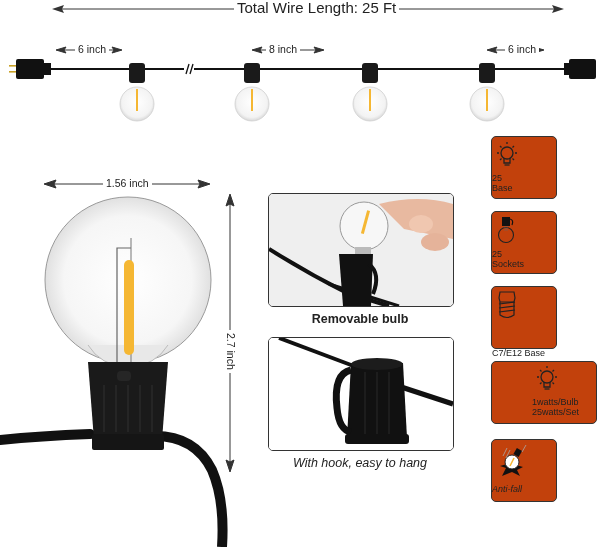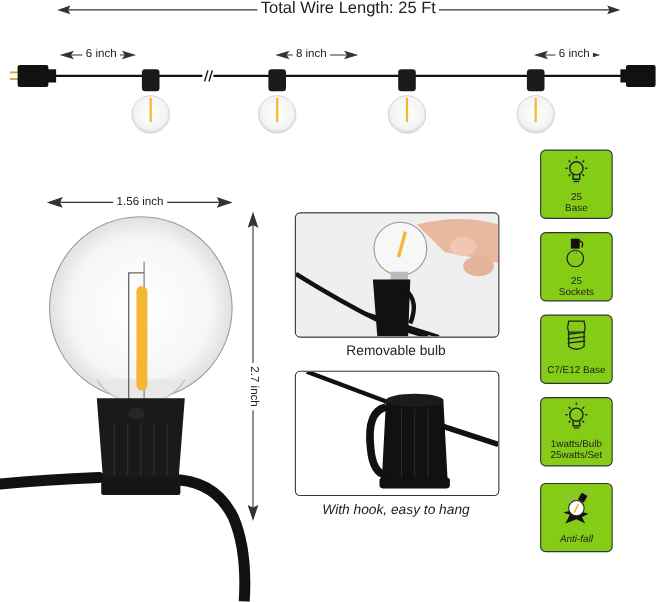--- a/index.html
+++ b/index.html
@@ -1,21 +1,21 @@
 <!DOCTYPE html>
 <html><head>
 <meta charset="utf-8">
 <style>
   html,body{margin:0;padding:0;background:#fff;}
   body{width:600px;height:547px;position:relative;overflow:hidden;font-family:"Liberation Sans","DejaVu Sans",sans-serif;color:#222;}
   .abs{position:absolute;}
   .lbl{position:absolute;background:#fff;padding:0 3px;white-space:nowrap;}
   .title{font-size:15px;color:#222;}
   .dim{font-size:10.5px;color:#222;}
-  .card{position:absolute;left:491px;width:64px;border:1.3px solid #333;border-radius:5px;background:#84cc16;text-align:center;}
+  .card{position:absolute;left:491px;width:64px;border:1.3px solid #333;border-radius:5px;background:#c2410c;text-align:left;}
   .card .txt{font-size:9px;line-height:10px;color:#222;}
   .photo{position:absolute;left:268px;width:184px;border:1.3px solid #333;border-radius:5px;overflow:hidden;}
   .caption{position:absolute;left:268px;width:184px;text-align:center;font-size:12.5px;color:#222;}
 </style>
 </head>
 <body>
 
 <div>
   <svg class="abs" style="left:0;top:0" width="600" height="20">
     <line x1="56" y1="9" x2="560" y2="9" stroke="#333" stroke-width="1"></line>
@@ -148,21 +148,21 @@
     <ellipse cx="166" cy="48" rx="14" ry="9" fill="#e5b39a"></ellipse>
 
     <circle cx="95" cy="32" r="24" fill="#f7f7f7" stroke="#999" stroke-width="1"></circle>
     <rect x="95" y="16" width="3" height="24" fill="#f5b733" transform="rotate(15 96 28)"></rect>
     <rect x="86" y="53" width="16" height="10" fill="#bbb"></rect>
 
     <path d="M70,60 L104,60 L102,112 L74,112 Z" fill="#111"></path>
     <path d="M100,70 Q112,80 104,100" stroke="#111" stroke-width="4" fill="none"></path>
   </svg>
 </div>
-<div class="caption" style="top:312px;">Removable bulb</div>
+<div class="caption" style="top:312px;font-weight:bold;">Removable bulb</div>
 
 <div class="photo" style="top:337px;height:112px;background:#fff;">
   <svg width="184" height="112">
     <rect width="184" height="112" fill="#fff"></rect>
     <path d="M10,0 Q50,15 90,30" stroke="#111" stroke-width="4" fill="none"></path>
     <path d="M120,45 Q160,58 184,66" stroke="#111" stroke-width="5" fill="none"></path>
     <path d="M82,25 L134,25 L138,100 L78,100 Z" fill="#111"></path>
     <ellipse cx="108" cy="26" rx="26" ry="6" fill="#1c1c1c"></ellipse>
     <path d="M82,32 Q64,36 68,70 Q70,92 82,94" stroke="#111" stroke-width="7" fill="none"></path>
     <rect x="76" y="96" width="64" height="10" rx="3" fill="#111"></rect>
@@ -209,24 +209,24 @@
 <div class="card" style="top:286px;height:61px;">
   <svg width="30" height="34" style="margin-top:3px">
     <g stroke="#222" stroke-width="1.2" fill="none">
       <path d="M8,2 L22,2 L23,8 L22,12 L8,12 L7,8 Z"></path>
       <path d="M7,14 L23,12"></path>
       <path d="M7,18 L23,16"></path>
       <path d="M7,22 L23,20"></path>
       <path d="M8,12 L8,25 Q15,30 22,25 L22,12"></path>
     </g>
   </svg>
-  <div class="txt" style="margin-top:2px">C7/E12 Base</div>
-</div>
-
-<div class="card" style="top:361px;height:61px;">
+  <div class="txt" style="margin-top:20px">C7/E12 Base</div>
+</div>
+
+<div class="card" style="top:361px;height:61px;padding-left:40px;">
   <svg width="30" height="28" style="margin-top:3px">
     <g stroke="#222" stroke-width="1.3" fill="none">
       <circle cx="15" cy="12" r="6"></circle>
       <path d="M12,17 L12,22 L18,22 L18,17"></path>
       <line x1="12.5" y1="24" x2="17.5" y2="24"></line>
       <line x1="15" y1="1" x2="15" y2="3"></line>
       <line x1="5" y1="12" x2="7" y2="12"></line>
       <line x1="23" y1="12" x2="25" y2="12"></line>
       <line x1="8" y1="5" x2="9.5" y2="6.5"></line>
       <line x1="22" y1="5" x2="20.5" y2="6.5"></line>

